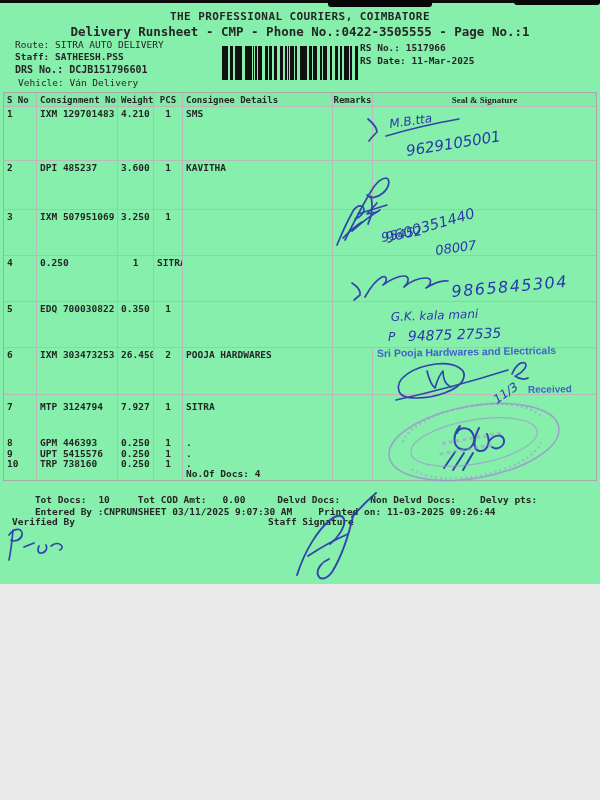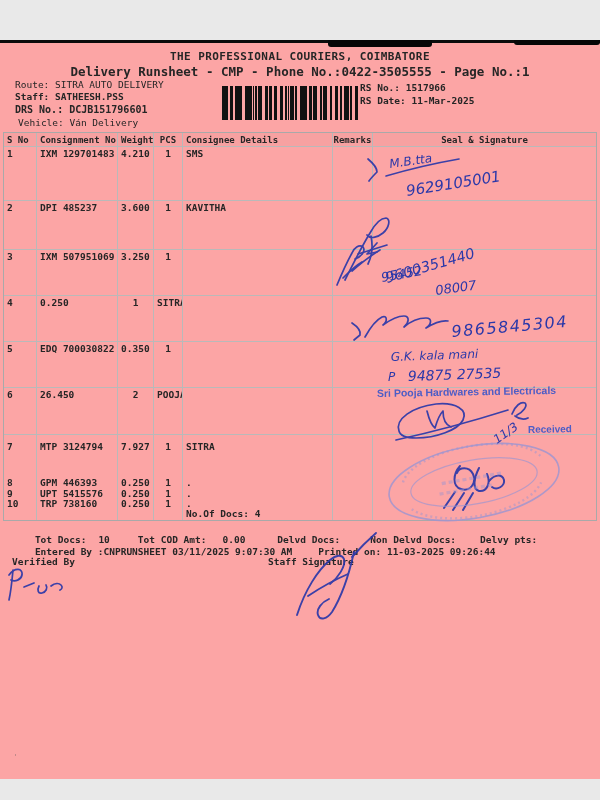--- a/index.html
+++ b/index.html
@@ -1,17 +1,17 @@
 <!DOCTYPE html>
 <html><head>
 <meta charset="utf-8">
 <style>
   html,body{margin:0;padding:0;background:#e9e9e9;}
-  .page{position:relative;width:600px;height:739px;background:#fca5a5;overflow:hidden;
-        font-family:"DejaVu Sans Mono",monospace;color:#262626;margin-top:40px;}
+  .page{position:relative;width:600px;height:584px;background:#86efac;overflow:hidden;
+        font-family:"DejaVu Sans Mono",monospace;color:#262626;}
   .abs{position:absolute;}
   
   .topbar{position:absolute;top:0;left:0;width:600px;height:3px;background:#0b0b0b;}
   .topblob{position:absolute;background:#060606;border-radius:0 0 3px 3px;}
   .blob1{top:0;left:328px;width:104px;height:7px;}
   .blob2{top:0;left:514px;width:86px;height:5px;}
   
   .doc-title{top:10px;left:0;width:600px;text-align:center;font-size:11px;font-weight:700;letter-spacing:.4px;}
   .doc-subtitle{top:24px;left:0;width:600px;text-align:center;font-size:12.5px;font-weight:700;}
   .hline{font-size:9.5px;font-weight:700;white-space:pre;}
@@ -31,21 +31,21 @@
     border-left:3px solid #111;border-right:3px solid #111;}
   
   .dtable{position:absolute;top:92px;left:3px;width:594px;border:1px solid #a9a9a9;box-sizing:border-box;}
   .trow{display:grid;grid-template-columns:33px 81px 36px 29px 150px 40px 1fr;box-sizing:border-box;}
   .thead-row{height:13px;background:rgba(0,0,0,0.02);}
   .tcell{border-right:1px solid #b9b9b9;padding:2px 0 0 3px;font-size:9.5px;font-weight:700;
          line-height:10px;overflow:hidden;white-space:nowrap;box-sizing:border-box;}
   .tcell.last{border-right:none;}
   .th{font-size:9px;padding-top:2px;}
   .c-pcs{text-align:center;padding-left:0;}
-  .th-seal{text-align:center;padding-left:0;}
+  .th-seal{text-align:center;padding-left:0;font-family:Liberation Serif, serif;}
   .th-remarks{text-align:center;padding-left:0;}
   .bordered{border-top:1px solid #b9b9b9;}
   .pad-top>.tcell{padding-top:7px;}
   .compact>.tcell{padding-top:0;}
   
   .totals{top:483px;left:12px;font-size:9.5px;font-weight:700;white-space:pre;}
   .totals span{display:inline-block;}
   .entered{top:495px;left:12px;font-size:9.5px;font-weight:700;white-space:pre;}
   .verified{top:516px;left:12px;font-size:9.5px;font-weight:700;}
   .staffsig{top:516px;left:268px;font-size:9.5px;font-weight:700;}
@@ -127,20 +127,21 @@
         <div class="trow bordered" style="height: 46px;">
           <div class="tcell c-sno">5</div>
           <div class="tcell c-consignment">EDQ 700030822</div>
           <div class="tcell c-weight">0.350</div>
           <div class="tcell c-pcs">1</div>
           <div class="tcell c-remarks"></div>
           <div class="tcell c-seal last"></div>
         </div>
         <div class="trow bordered" style="height: 47px;">
           <div class="tcell c-sno">6</div>
+          <div class="tcell c-consignment">IXM 303473253</div>
           <div class="tcell c-weight">26.450</div>
           <div class="tcell c-pcs">2</div>
           <div class="tcell c-consignee">POOJA HARDWARES</div>
           <div class="tcell c-remarks"></div>
           <div class="tcell c-seal last"></div>
         </div>
         <div class="trow bordered pad-top" style="height: 44px;">
           <div class="tcell c-sno">7</div>
           <div class="tcell c-consignment">MTP 3124794</div>
           <div class="tcell c-weight">7.927</div>

